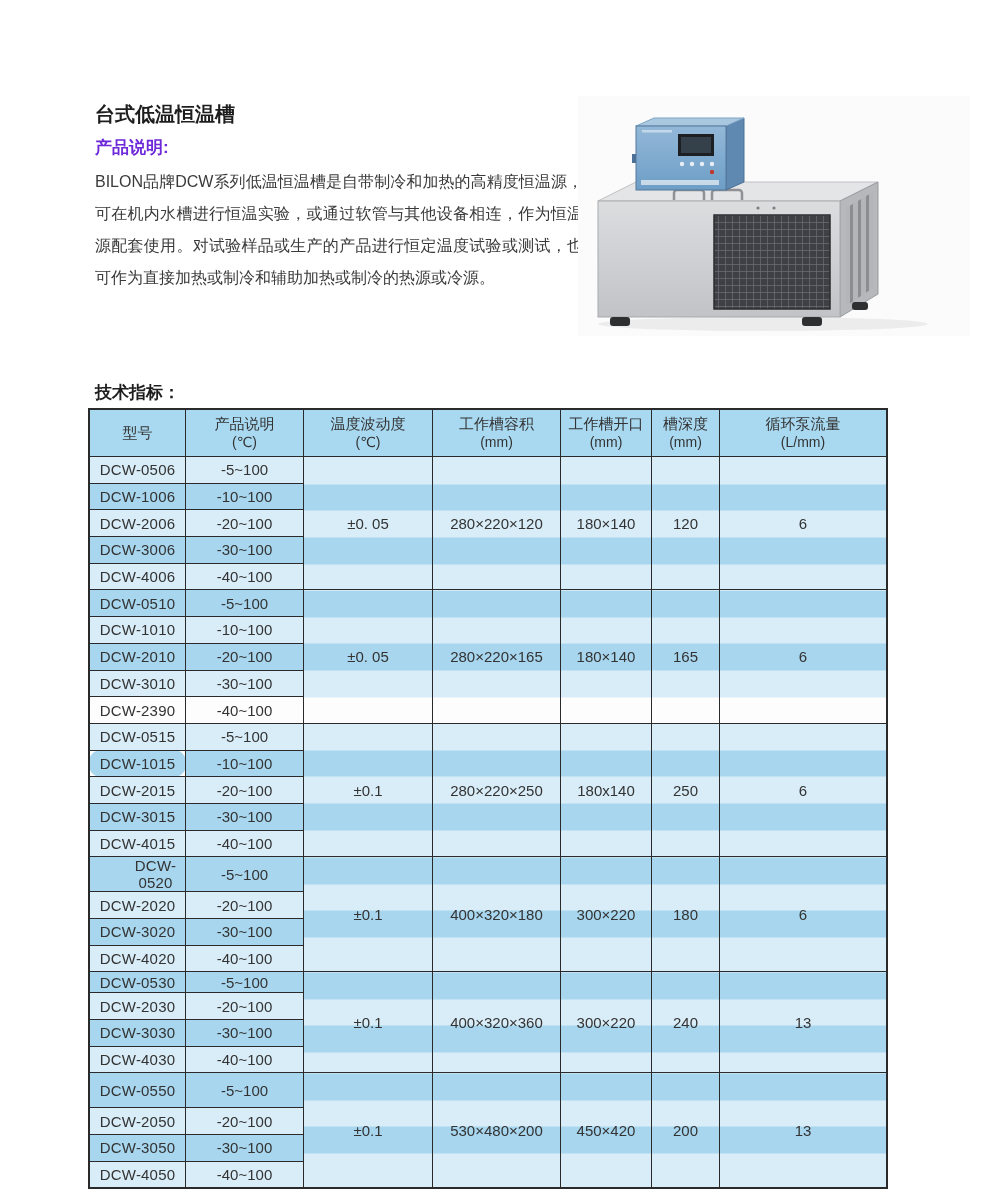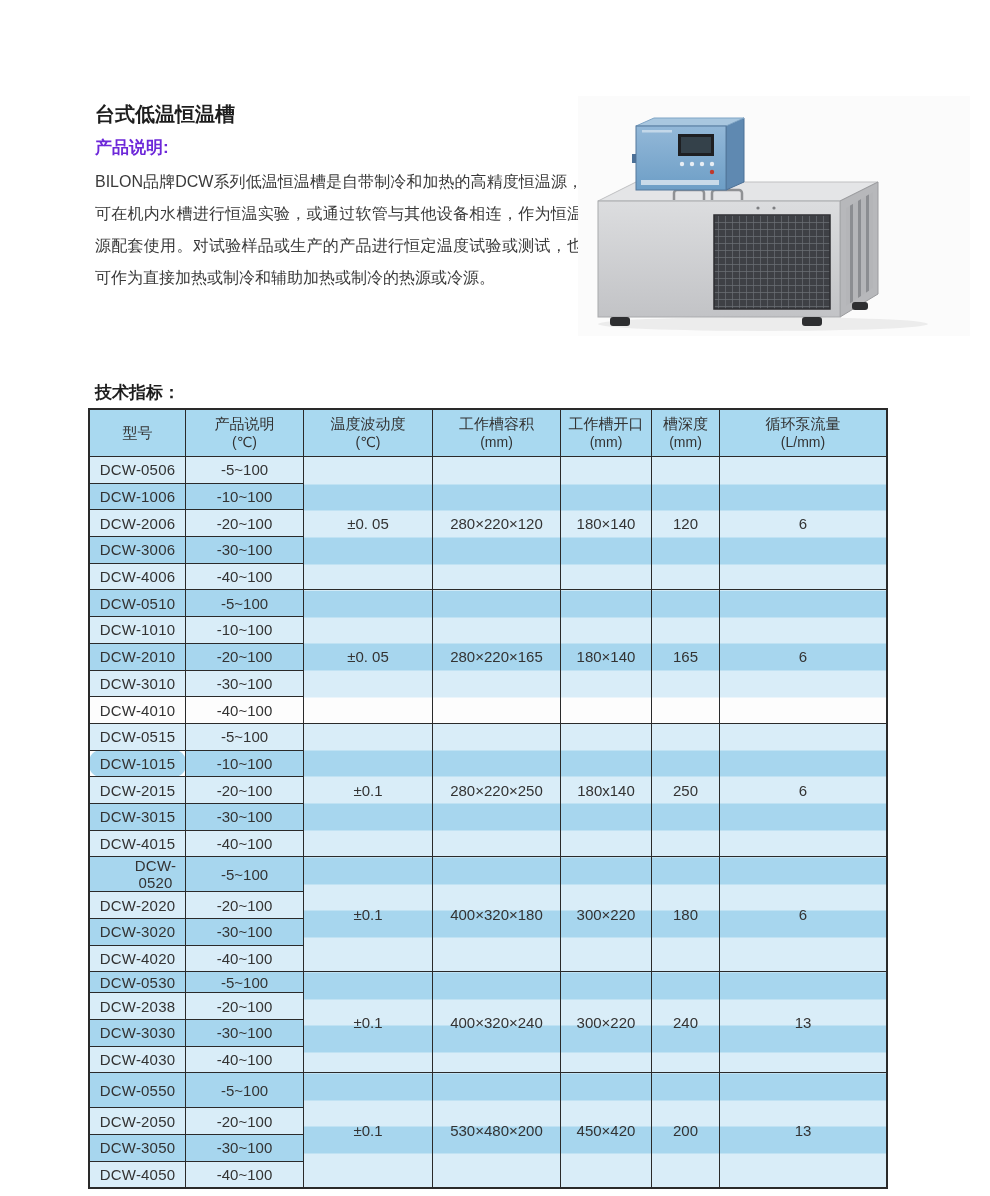--- a/index.html
+++ b/index.html
@@ -192,21 +192,21 @@
           </tr>
           <tr style="height: 26.7px;">
             <td class="c-model" style="background: rgb(167, 214, 238);">DCW-2010</td>
             <td class="c-range" style="background: rgb(167, 214, 238);">-20~100</td>
           </tr>
           <tr style="height: 26.7px;">
             <td class="c-model" style="background: rgb(217, 237, 248);">DCW-3010</td>
             <td class="c-range" style="background: rgb(217, 237, 248);">-30~100</td>
           </tr>
           <tr style="height: 26.7px;">
-            <td class="c-model" style="background: rgb(253, 253, 253);">DCW-4010</td>
+            <td class="c-model" style="background: rgb(253, 253, 253);">DCW-2390</td>
             <td class="c-range" style="background: rgb(253, 253, 253);">-40~100</td>
           </tr>
           <tr style="height: 26.7px;">
             <td class="c-model" style="background: rgb(217, 237, 248);">DCW-0515</td>
             <td class="c-range" style="background: rgb(217, 237, 248);">-5~100</td>
             <td rowspan="5" class="c-merged" style="background: linear-gradient(rgb(217, 237, 248) 0px, rgb(217, 237, 248) 26.7px, rgb(167, 214, 238) 26.7px, rgb(167, 214, 238) 53.4px, rgb(217, 237, 248) 53.4px, rgb(217, 237, 248) 80.1px, rgb(167, 214, 238) 80.1px, rgb(167, 214, 238) 106.8px, rgb(217, 237, 248) 106.8px, rgb(217, 237, 248) 133.5px);">±0.1</td>
             <td rowspan="5" class="c-merged" style="background: linear-gradient(rgb(217, 237, 248) 0px, rgb(217, 237, 248) 26.7px, rgb(167, 214, 238) 26.7px, rgb(167, 214, 238) 53.4px, rgb(217, 237, 248) 53.4px, rgb(217, 237, 248) 80.1px, rgb(167, 214, 238) 80.1px, rgb(167, 214, 238) 106.8px, rgb(217, 237, 248) 106.8px, rgb(217, 237, 248) 133.5px);">280×220×250</td>
             <td rowspan="5" class="c-merged" style="background: linear-gradient(rgb(217, 237, 248) 0px, rgb(217, 237, 248) 26.7px, rgb(167, 214, 238) 26.7px, rgb(167, 214, 238) 53.4px, rgb(217, 237, 248) 53.4px, rgb(217, 237, 248) 80.1px, rgb(167, 214, 238) 80.1px, rgb(167, 214, 238) 106.8px, rgb(217, 237, 248) 106.8px, rgb(217, 237, 248) 133.5px);">180x140</td>
             <td rowspan="5" class="c-merged" style="background: linear-gradient(rgb(217, 237, 248) 0px, rgb(217, 237, 248) 26.7px, rgb(167, 214, 238) 26.7px, rgb(167, 214, 238) 53.4px, rgb(217, 237, 248) 53.4px, rgb(217, 237, 248) 80.1px, rgb(167, 214, 238) 80.1px, rgb(167, 214, 238) 106.8px, rgb(217, 237, 248) 106.8px, rgb(217, 237, 248) 133.5px);">250</td>
             <td rowspan="5" class="c-merged" style="background: linear-gradient(rgb(217, 237, 248) 0px, rgb(217, 237, 248) 26.7px, rgb(167, 214, 238) 26.7px, rgb(167, 214, 238) 53.4px, rgb(217, 237, 248) 53.4px, rgb(217, 237, 248) 80.1px, rgb(167, 214, 238) 80.1px, rgb(167, 214, 238) 106.8px, rgb(217, 237, 248) 106.8px, rgb(217, 237, 248) 133.5px);">6</td>
@@ -245,27 +245,27 @@
             <td class="c-range" style="background: rgb(167, 214, 238);">-30~100</td>
           </tr>
           <tr style="height: 26.7px;">
             <td class="c-model" style="background: rgb(217, 237, 248);">DCW-4020</td>
             <td class="c-range" style="background: rgb(217, 237, 248);">-40~100</td>
           </tr>
           <tr style="height: 21px;">
             <td class="c-model" style="background: rgb(167, 214, 238);">DCW-0530</td>
             <td class="c-range" style="background: rgb(167, 214, 238);">-5~100</td>
             <td rowspan="4" class="c-merged" style="background: linear-gradient(rgb(167, 214, 238) 0px, rgb(167, 214, 238) 26.7px, rgb(217, 237, 248) 26.7px, rgb(217, 237, 248) 53.4px, rgb(167, 214, 238) 53.4px, rgb(167, 214, 238) 80.1px, rgb(217, 237, 248) 80.1px, rgb(217, 237, 248) 106.8px);">±0.1</td>
-            <td rowspan="4" class="c-merged" style="background: linear-gradient(rgb(167, 214, 238) 0px, rgb(167, 214, 238) 26.7px, rgb(217, 237, 248) 26.7px, rgb(217, 237, 248) 53.4px, rgb(167, 214, 238) 53.4px, rgb(167, 214, 238) 80.1px, rgb(217, 237, 248) 80.1px, rgb(217, 237, 248) 106.8px);">400×320×240</td>
+            <td rowspan="4" class="c-merged" style="background: linear-gradient(rgb(167, 214, 238) 0px, rgb(167, 214, 238) 26.7px, rgb(217, 237, 248) 26.7px, rgb(217, 237, 248) 53.4px, rgb(167, 214, 238) 53.4px, rgb(167, 214, 238) 80.1px, rgb(217, 237, 248) 80.1px, rgb(217, 237, 248) 106.8px);">400×320×360</td>
             <td rowspan="4" class="c-merged" style="background: linear-gradient(rgb(167, 214, 238) 0px, rgb(167, 214, 238) 26.7px, rgb(217, 237, 248) 26.7px, rgb(217, 237, 248) 53.4px, rgb(167, 214, 238) 53.4px, rgb(167, 214, 238) 80.1px, rgb(217, 237, 248) 80.1px, rgb(217, 237, 248) 106.8px);">300×220</td>
             <td rowspan="4" class="c-merged" style="background: linear-gradient(rgb(167, 214, 238) 0px, rgb(167, 214, 238) 26.7px, rgb(217, 237, 248) 26.7px, rgb(217, 237, 248) 53.4px, rgb(167, 214, 238) 53.4px, rgb(167, 214, 238) 80.1px, rgb(217, 237, 248) 80.1px, rgb(217, 237, 248) 106.8px);">240</td>
             <td rowspan="4" class="c-merged" style="background: linear-gradient(rgb(167, 214, 238) 0px, rgb(167, 214, 238) 26.7px, rgb(217, 237, 248) 26.7px, rgb(217, 237, 248) 53.4px, rgb(167, 214, 238) 53.4px, rgb(167, 214, 238) 80.1px, rgb(217, 237, 248) 80.1px, rgb(217, 237, 248) 106.8px);">13</td>
           </tr>
           <tr style="height: 26.7px;">
-            <td class="c-model" style="background: rgb(217, 237, 248);">DCW-2038</td>
+            <td class="c-model" style="background: rgb(217, 237, 248);">DCW-2030</td>
             <td class="c-range" style="background: rgb(217, 237, 248);">-20~100</td>
           </tr>
           <tr style="height: 26.7px;">
             <td class="c-model" style="background: rgb(167, 214, 238);">DCW-3030</td>
             <td class="c-range" style="background: rgb(167, 214, 238);">-30~100</td>
           </tr>
           <tr style="height: 26.7px;">
             <td class="c-model" style="background: rgb(217, 237, 248);">DCW-4030</td>
             <td class="c-range" style="background: rgb(217, 237, 248);">-40~100</td>
           </tr>

